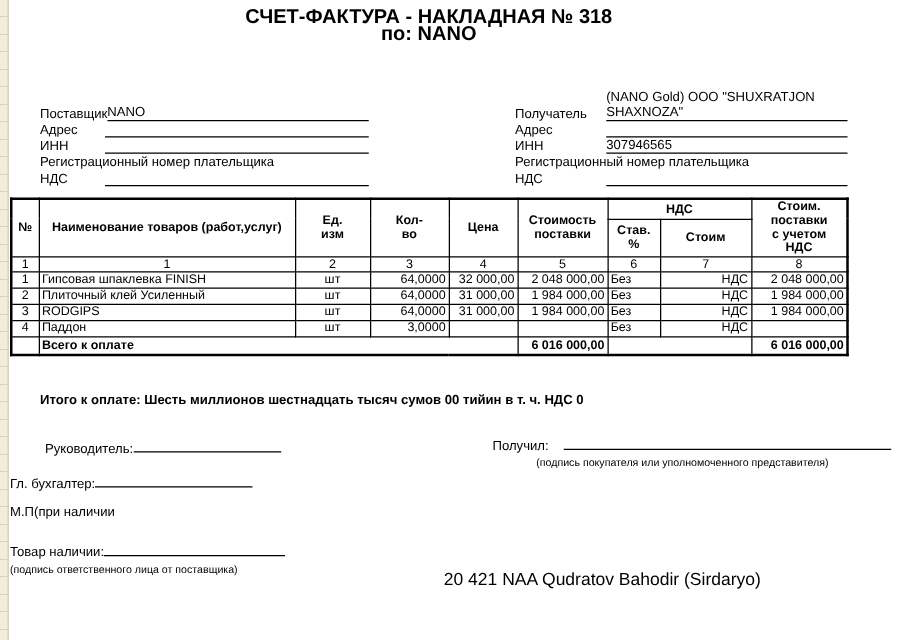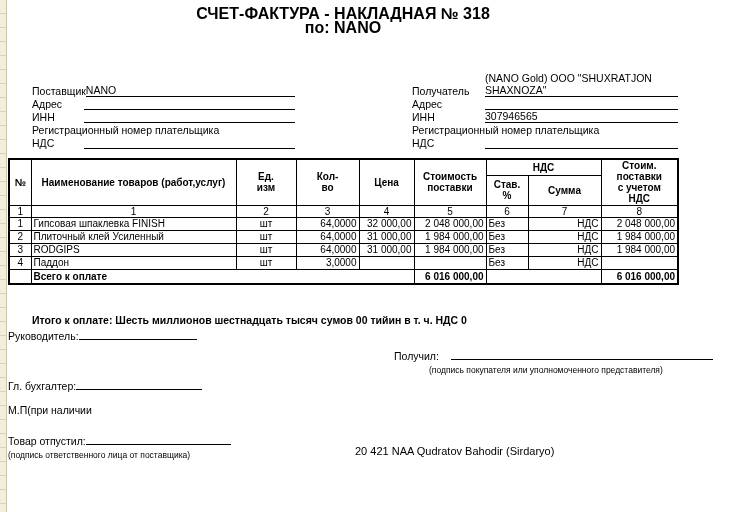--- a/index.html
+++ b/index.html
@@ -117,21 +117,21 @@
     <th rowspan="2">Стоимость
 поставки</th>
     <th colspan="2">НДС</th>
     <th rowspan="2">Стоим.
 поставки
 с учетом
 НДС</th>
   </tr>
   <tr class="hrow2">
     <th>Став. %</th>
-    <th>Сумма</th>
+    <th>Стоим</th>
   </tr>
   <tr class="numsrow">
     <td>1</td>
     <td>1</td>
     <td>2</td>
     <td>3</td>
     <td>4</td>
     <td>5</td>
     <td>6</td>
     <td>7</td>
@@ -186,33 +186,33 @@
     <td colspan="4" class="l bold">Всего к оплате</td>
     <td class="r bold">6 016 000,00</td>
     <td colspan="2"></td>
     <td class="r bold">6 016 000,00</td>
   </tr>
 </tbody>
   </table>
 
 <div class="inwords">Итого к оплате: Шесть миллионов шестнадцать тысяч сумов 00 тийин  в т. ч. НДС 0</div>
 
-<div class="sig" style="left:8px; top:329px;">
+<div class="sig" style="left:8px; top:351px;padding-left:28px;">
   <span>Руководитель:</span><span class="sline" style="width:118px;"></span>
 </div>
 
 <div class="sig" style="left:358px; top:349px;margin-left:36px;">
   <span>Получил:</span><span class="sline" style="width:262px; margin-left:12px;"></span>
 </div>
 <div class="cap" style="left:385px; top:365px;padding-left:44px;">(подпись покупателя или уполномоченного представителя)</div>
 
 <div class="sig" style="left:8px; top:379px;">
   <span>Гл. бухгалтер:</span><span class="sline" style="width:126px;"></span>
 </div>
 
 <div class="sig" style="left:8px; top:404px;">М.П(при наличии</div>
 
 <div class="sig" style="left:8px; top:434px;">
-  <span>Товар  отпустил:</span><span class="sline" style="width:145px;"></span>
+  <span>Товар  наличии:</span><span class="sline" style="width:145px;"></span>
 </div>
 <div class="cap" style="left:8px; top:450px;">(подпись ответственного лица от поставщика)</div>
 
-<div class="sig" style="left:355px; top:445px; font-size:11px;text-align:right;">20 421 NAA Qudratov Bahodir (Sirdaryo)</div>
+<div class="sig" style="left:355px; top:457px; font-size:14px;text-align:right;">20 421 NAA Qudratov Bahodir (Sirdaryo)</div>
 
 </body></html>

